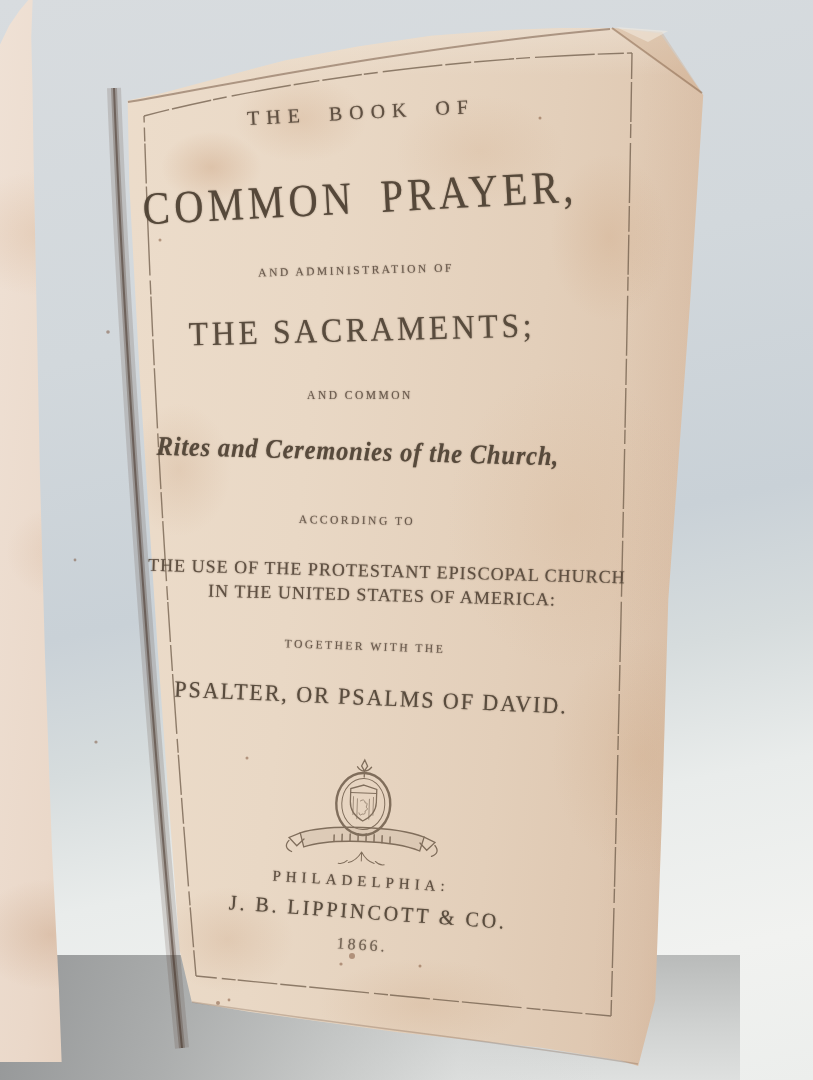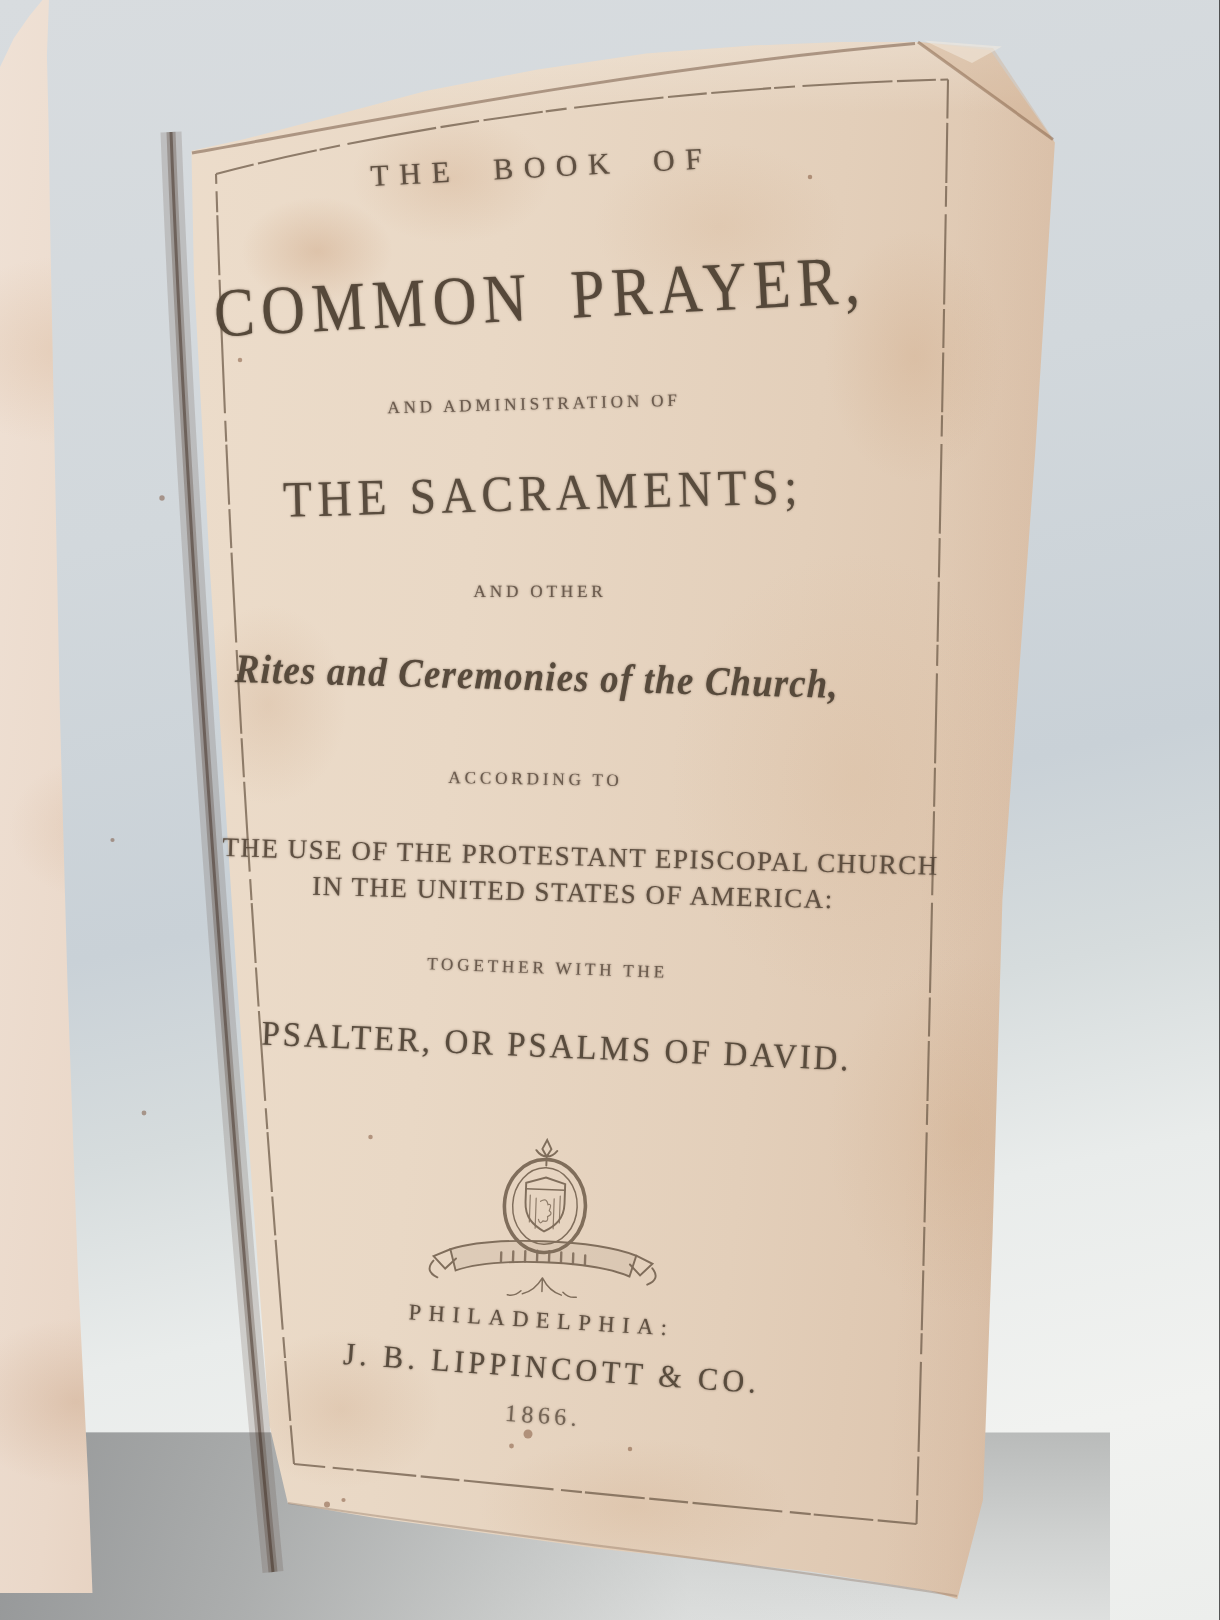--- a/index.html
+++ b/index.html
@@ -119,21 +119,21 @@
       <circle cx="96" cy="742" r="1.6"></circle>
     </g>
   </svg>
 
   <div class="page-content">
 
     <div class="line l-kicker">THE BOOK OF</div>
     <div class="line l-title">COMMON PRAYER,</div>
     <div class="line l-admin">AND ADMINISTRATION OF</div>
     <div class="line l-sacr">THE SACRAMENTS;</div>
-    <div class="line l-other">AND OTHER</div>
+    <div class="line l-other">AND COMMON</div>
     <div class="line l-rites">Rites and Ceremonies of the Church,</div>
     <div class="line l-accord">ACCORDING TO</div>
     <div class="line l-use1">THE USE OF THE PROTESTANT EPISCOPAL CHURCH</div>
     <div class="line l-use2">IN THE UNITED STATES OF AMERICA:</div>
     <div class="line l-together">TOGETHER WITH THE</div>
     <div class="line l-psalter">PSALTER, OR PSALMS OF DAVID.</div>
 
     <div class="ornament-wrap">
       <svg viewBox="0 0 160 110" width="160" height="110" xmlns="http://www.w3.org/2000/svg">
         <g stroke="#6a5846" fill="none" stroke-width="1.3" stroke-linecap="round">

